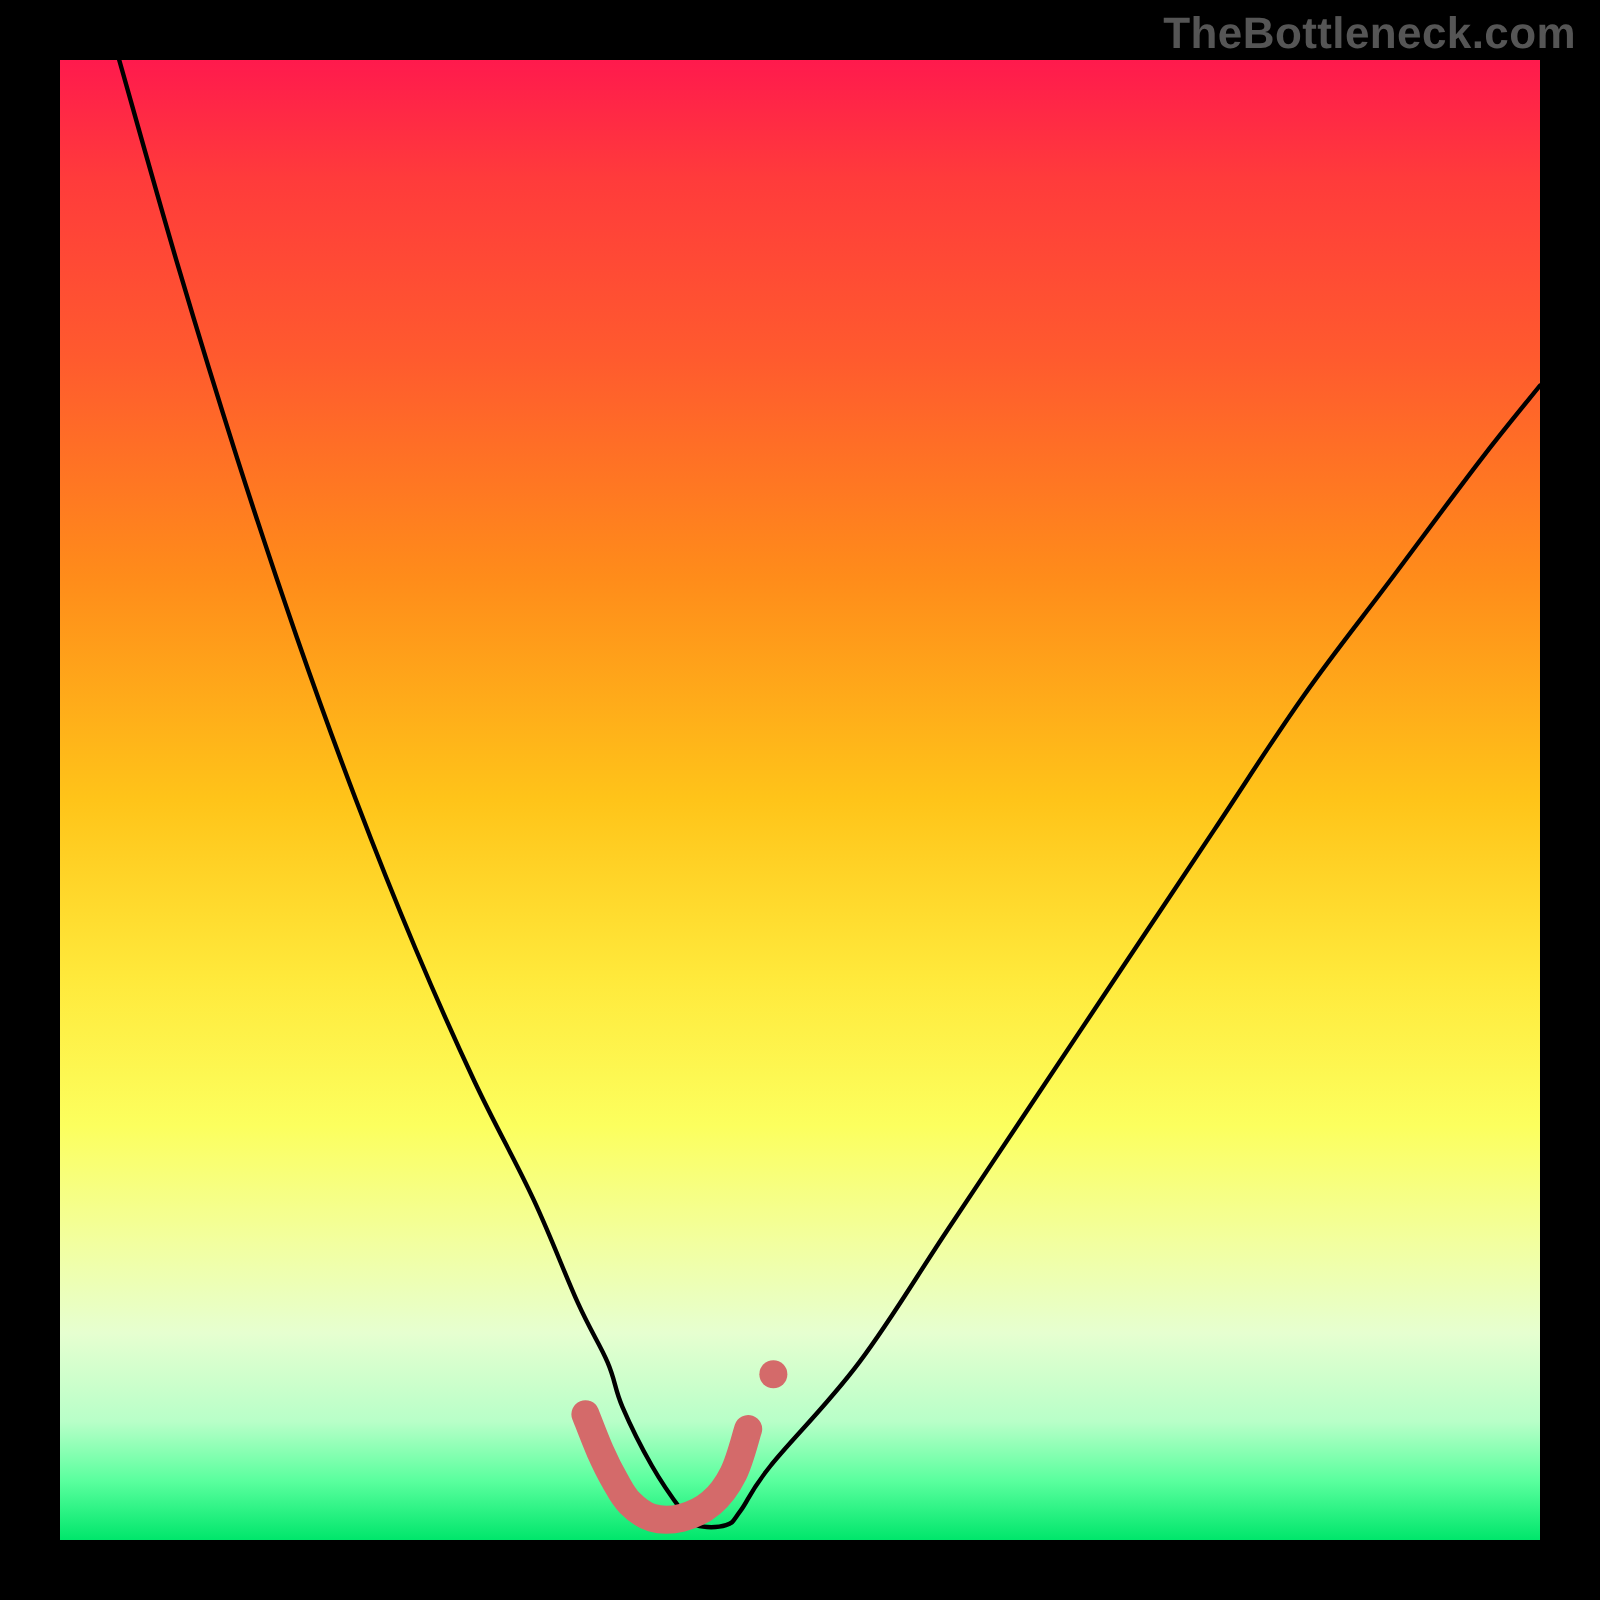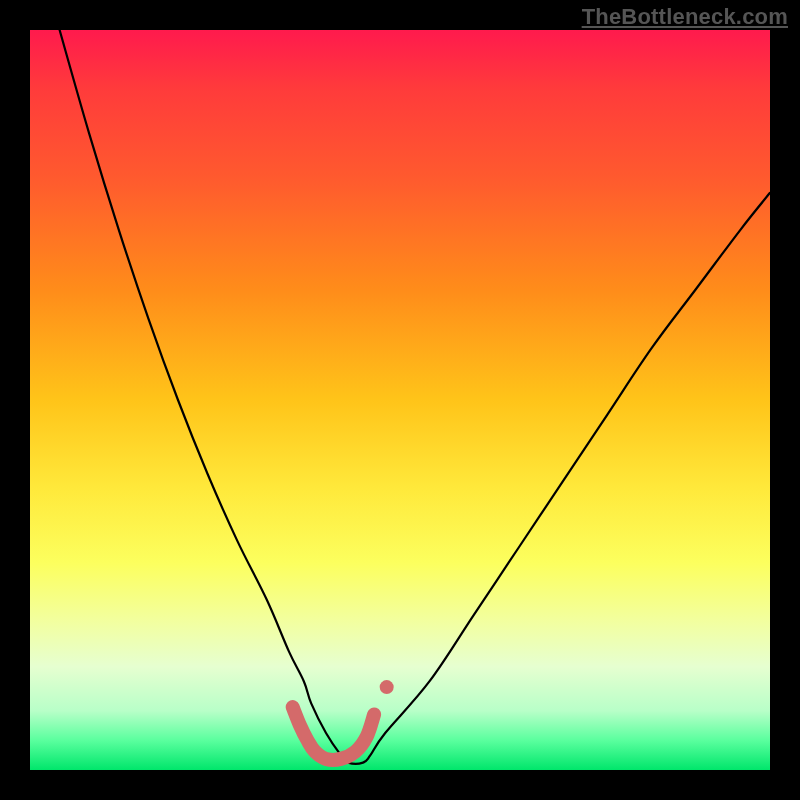--- a/index.html
+++ b/index.html
@@ -13,21 +13,20 @@
   .watermark {
     position: absolute;
     top: 4px;
     right: 12px;
     font-family: Arial, Helvetica, sans-serif;
     font-size: 22px;
     font-weight: 600;
     color: #555;
     z-index: 10;
     letter-spacing: 0.2px;
-    text-decoration: underline;
   }
   .plot {
     position: absolute;
     left: 30px;
     top: 30px;
     width: 740px;
     height: 740px;
     background: linear-gradient(
       to bottom,
       #ff1a4d 0%,

